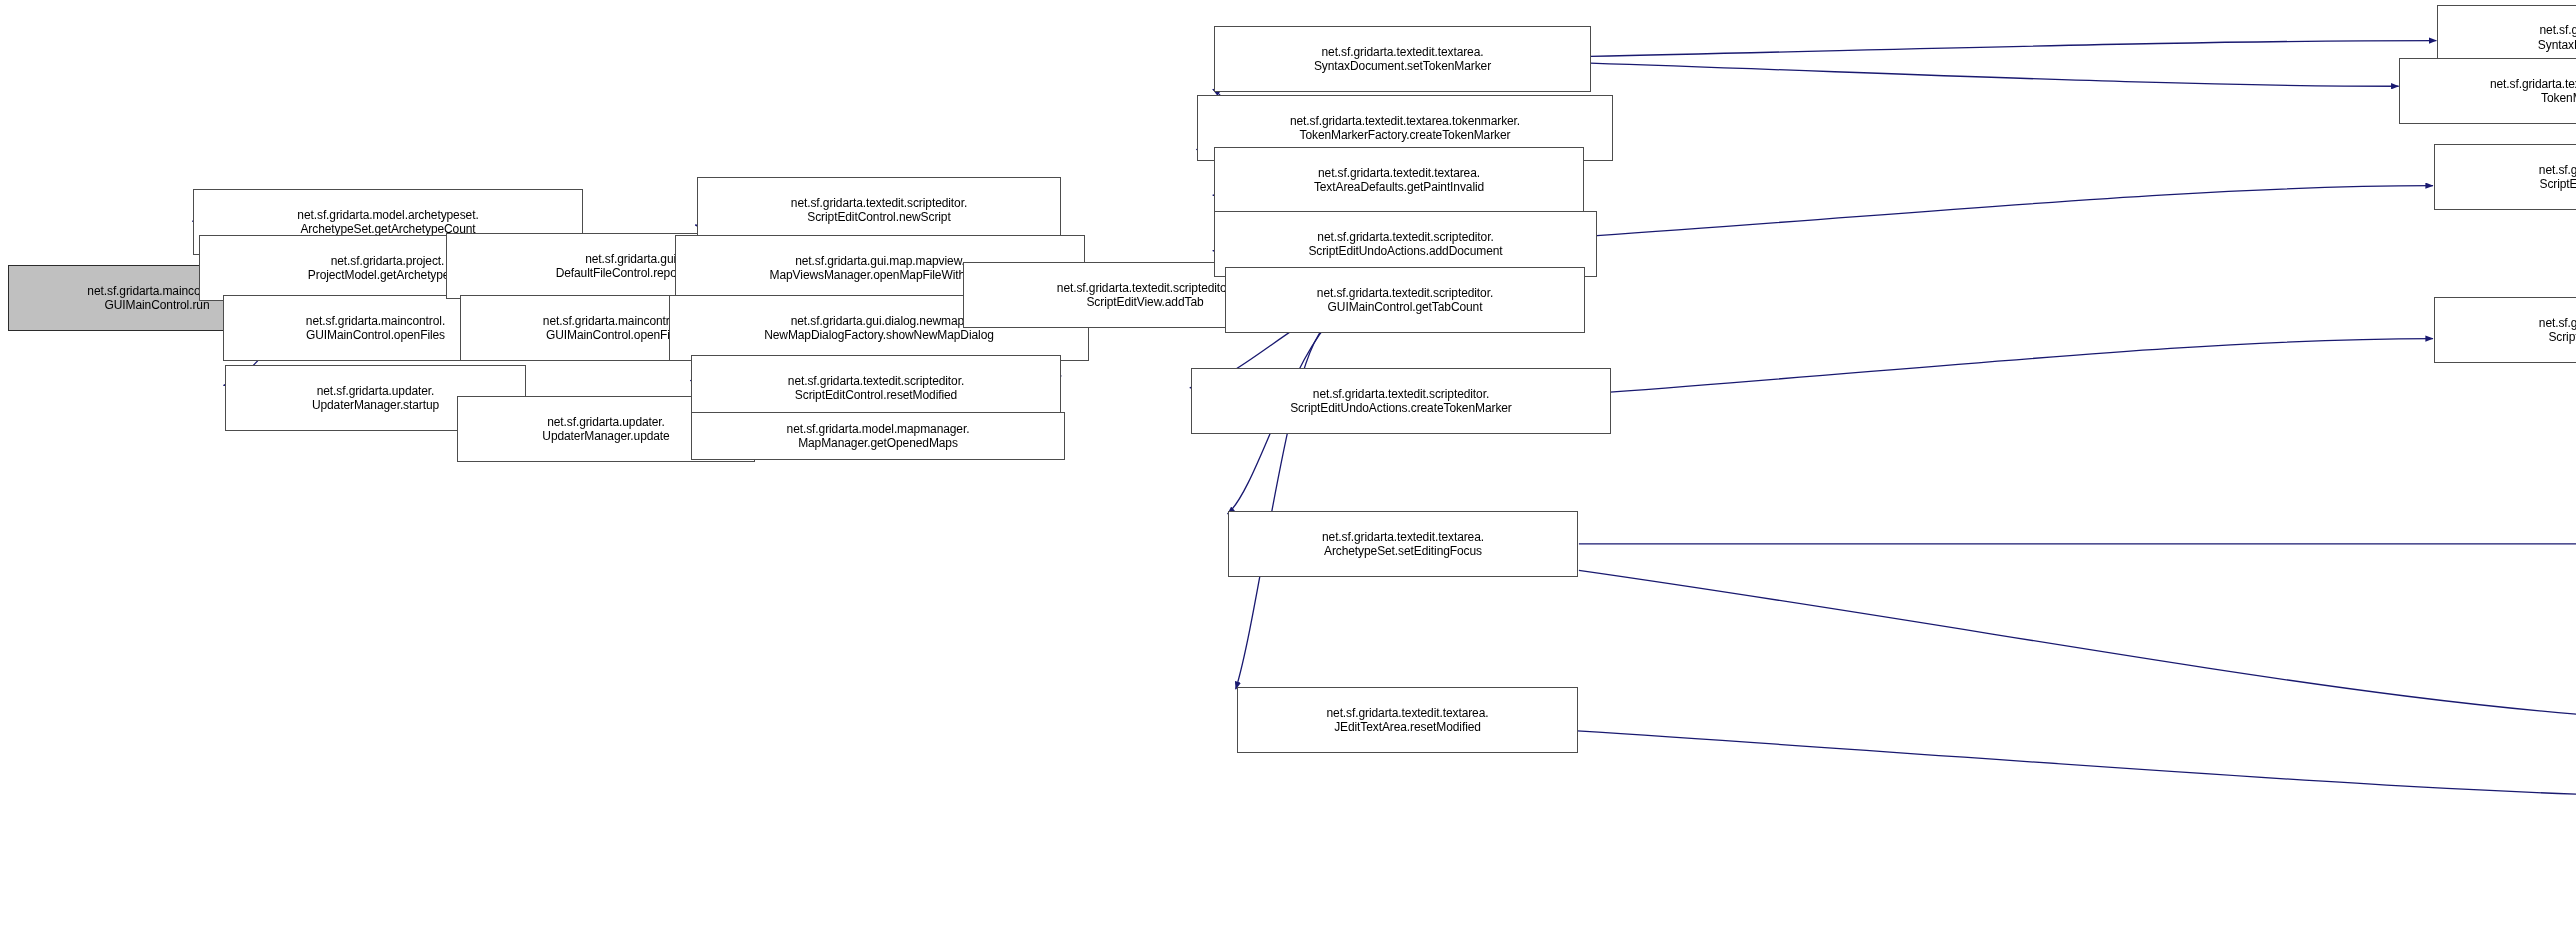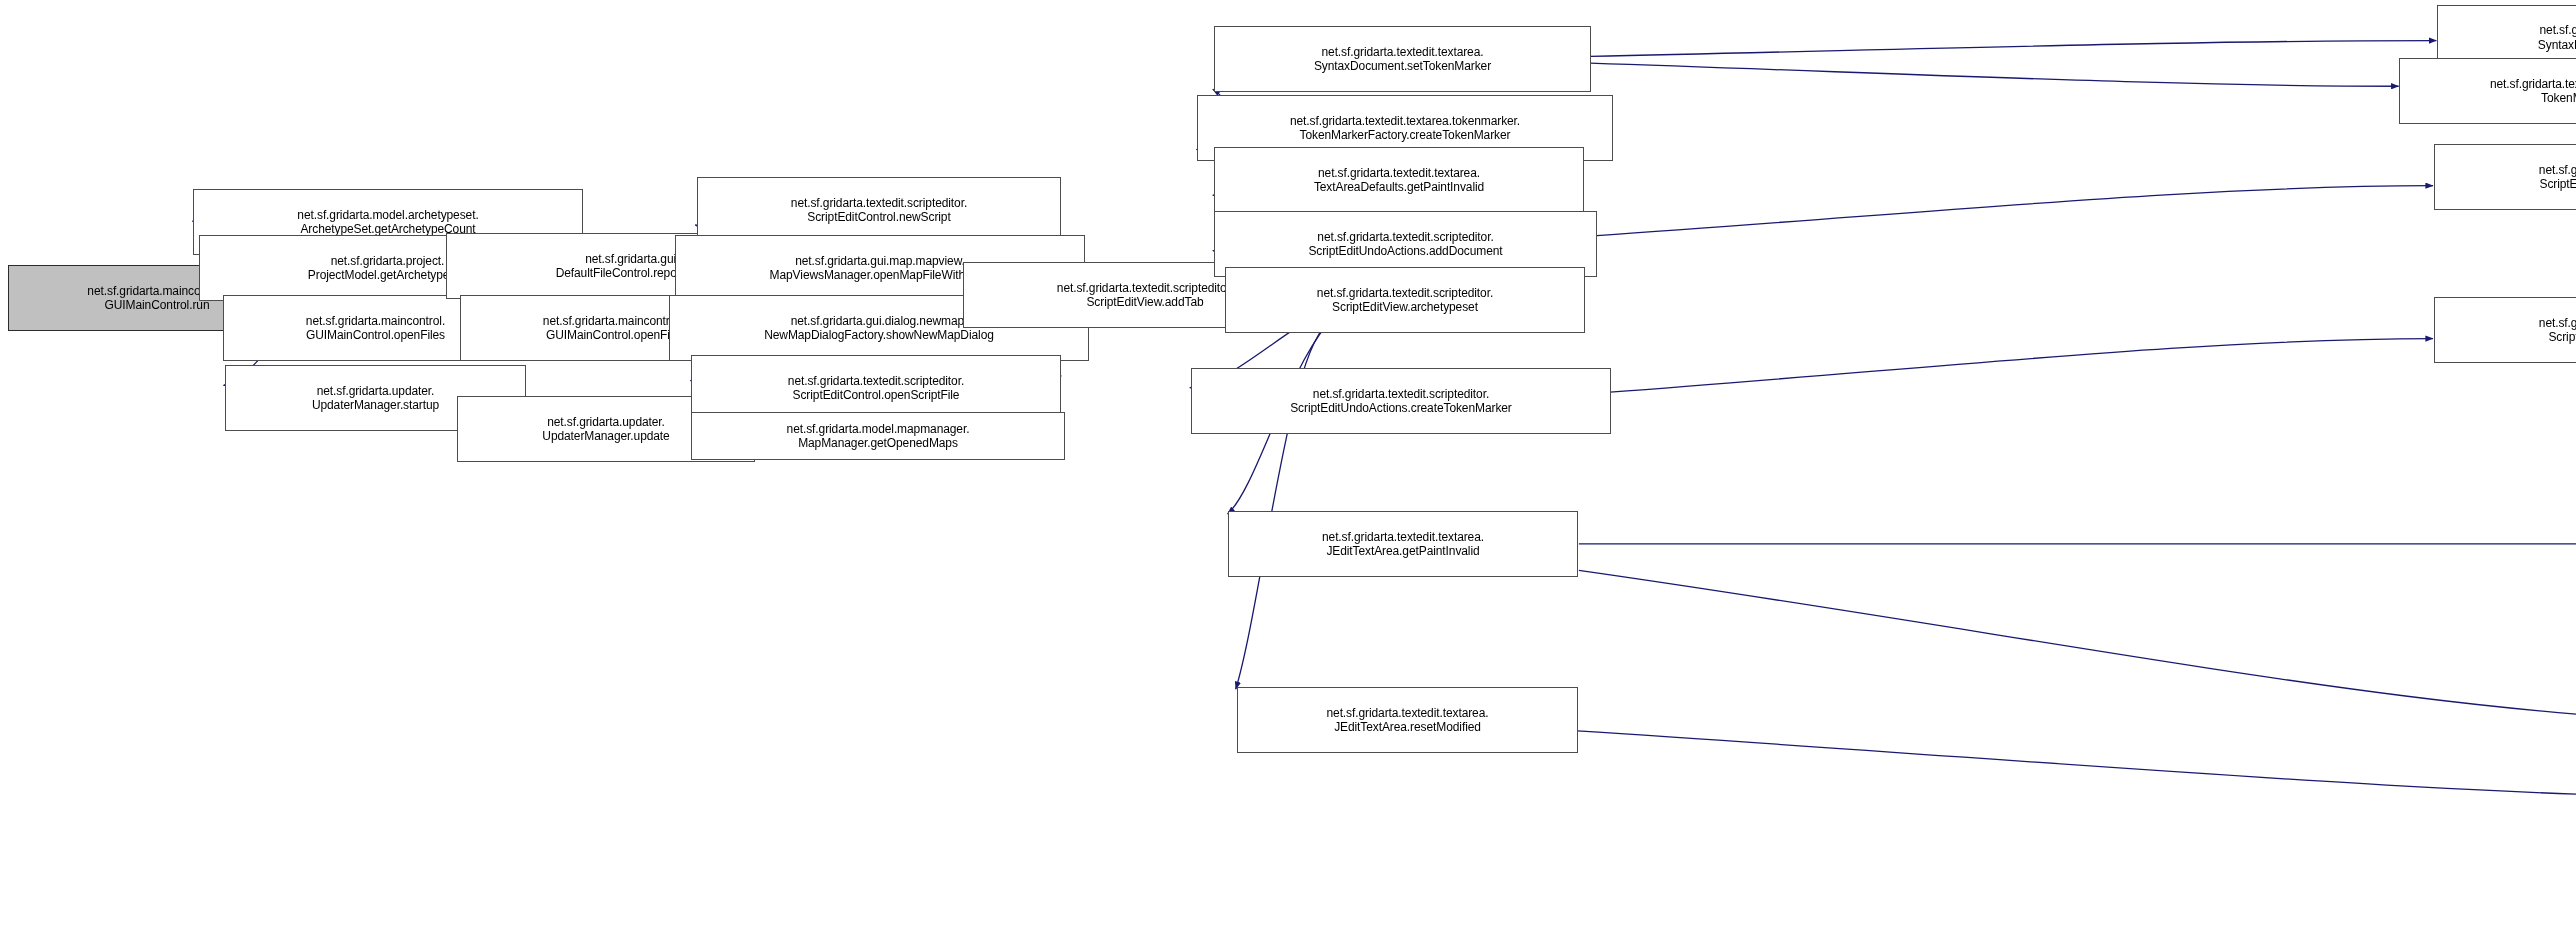--- a/index.html
+++ b/index.html
@@ -133,21 +133,21 @@
       <div class="node" style="left: 675px; top: 235px; width: 410px; height: 66px;">
         <span class="l1">net.sf.gridarta.gui.map.mapview.</span>
         <span class="l2">MapViewsManager.openMapFileWithView</span>
       </div>
       <div class="node" style="left: 669px; top: 295px; width: 420px; height: 66px;">
         <span class="l1">net.sf.gridarta.gui.dialog.newmap.</span>
         <span class="l2">NewMapDialogFactory.showNewMapDialog</span>
       </div>
       <div class="node" style="left: 691px; top: 355px; width: 370px; height: 66px;">
         <span class="l1">net.sf.gridarta.textedit.scripteditor.</span>
-        <span class="l2">ScriptEditControl.openScriptFile</span>
+        <span class="l2">ScriptEditControl.resetModified</span>
       </div>
       <div class="node" style="left: 691px; top: 412px; width: 374px; height: 48px;">
         <span class="l1">net.sf.gridarta.model.mapmanager.</span>
         <span class="l2">MapManager.getOpenedMaps</span>
       </div>
       <div class="node" style="left: 963px; top: 262px; width: 364px; height: 66px;">
         <span class="l1">net.sf.gridarta.textedit.scripteditor.</span>
         <span class="l2">ScriptEditView.addTab</span>
       </div>
       <div class="node" style="left: 1214px; top: 26px; width: 377px; height: 66px;">
@@ -161,29 +161,29 @@
       <div class="node" style="left: 1214px; top: 147px; width: 370px; height: 66px;">
         <span class="l1">net.sf.gridarta.textedit.textarea.</span>
         <span class="l2">TextAreaDefaults.getPaintInvalid</span>
       </div>
       <div class="node" style="left: 1214px; top: 211px; width: 383px; height: 66px;">
         <span class="l1">net.sf.gridarta.textedit.scripteditor.</span>
         <span class="l2">ScriptEditUndoActions.addDocument</span>
       </div>
       <div class="node" style="left: 1225px; top: 267px; width: 360px; height: 66px;">
         <span class="l1">net.sf.gridarta.textedit.scripteditor.</span>
-        <span class="l2">ScriptEditView.archetypeset</span>
+        <span class="l2">GUIMainControl.getTabCount</span>
       </div>
       <div class="node" style="left: 1191px; top: 368px; width: 420px; height: 66px;">
         <span class="l1">net.sf.gridarta.textedit.scripteditor.</span>
         <span class="l2">ScriptEditUndoActions.createTokenMarker</span>
       </div>
       <div class="node" style="left: 1228px; top: 511px; width: 350px; height: 66px;">
         <span class="l1">net.sf.gridarta.textedit.textarea.</span>
-        <span class="l2">JEditTextArea.getPaintInvalid</span>
+        <span class="l2">ArchetypeSet.setEditingFocus</span>
       </div>
       <div class="node" style="left: 1237px; top: 687px; width: 341px; height: 66px;">
         <span class="l1">net.sf.gridarta.textedit.textarea.</span>
         <span class="l2">JEditTextArea.resetModified</span>
       </div>
       <div class="node" style="left: 2437px; top: 4.5px; width: 367px; height: 66px;">
         <span class="l1">net.sf.gridarta.textedit.textarea.</span>
         <span class="l2">SyntaxDocument.tokenizeLines</span>
       </div>
       <div class="node" style="left: 2399px; top: 58px; width: 412px; height: 66px;">

